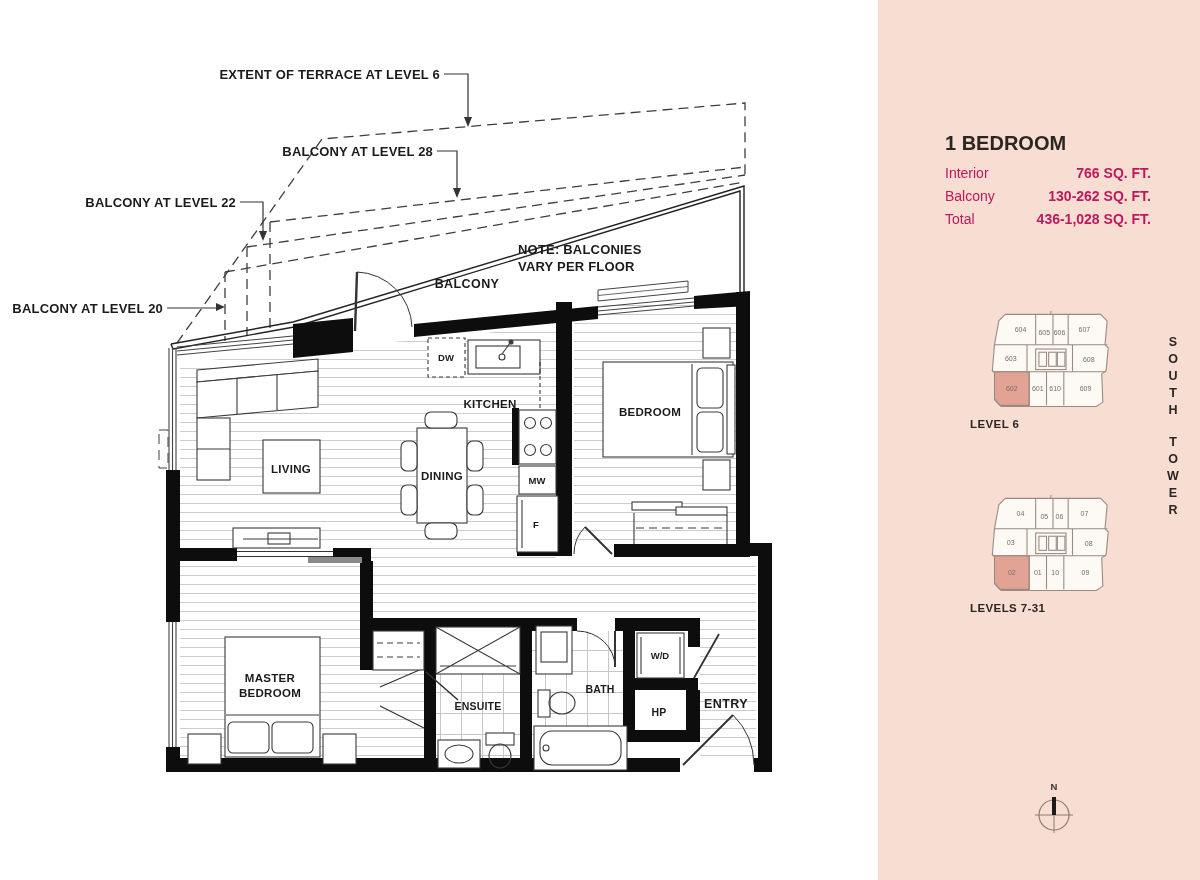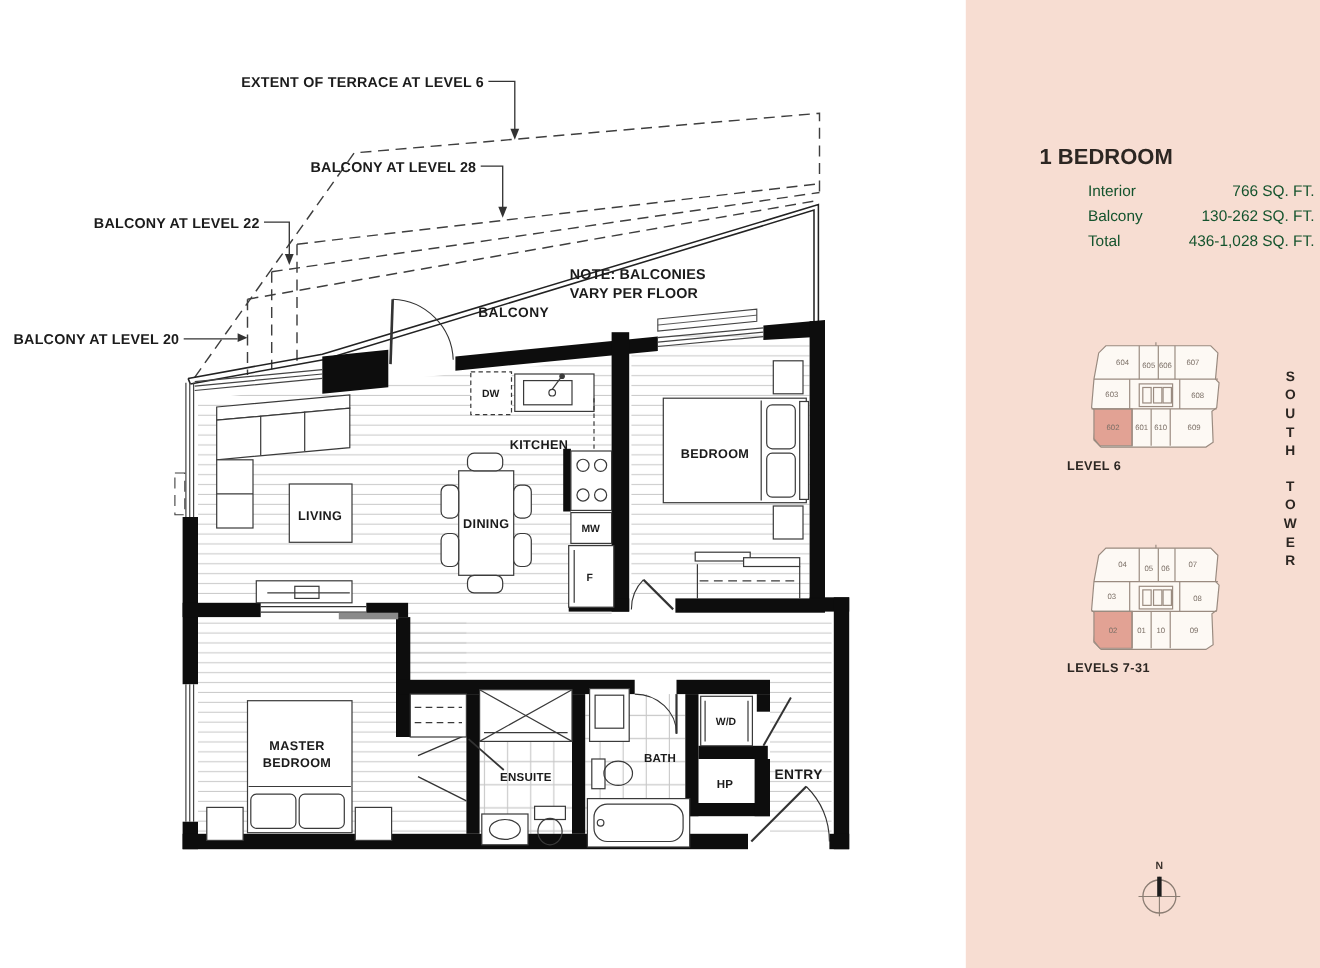--- a/index.html
+++ b/index.html
@@ -4,23 +4,23 @@
 <style>
   html,body{margin:0;padding:0;background:#e9e9e9;}
   .canvas{position:relative;width:1200px;height:880px;background:#ffffff;overflow:hidden;
           font-family:"Liberation Sans",sans-serif;}
   .plan-svg{position:absolute;left:0;top:0;}
   
   .sidebar{position:absolute;left:878px;top:0;width:322px;height:880px;background:#f7ddd2;}
   .plan-title{position:absolute;left:67px;top:78px;font-size:34px;font-weight:700;
               color:#231d1a;letter-spacing:.5px;}
   .plan-sub{position:absolute;left:67px;top:132px;font-size:20px;font-weight:700;color:#2c2622;}
-  .stats{position:absolute;left:67px;top:165px;width:206px;font-size:14px;color:#14532d;margin-left:44px;}
+  .stats{position:absolute;left:67px;top:165px;width:206px;font-size:14px;color:#be185d;}
   .stats .row{display:flex;justify-content:space-between;margin-bottom:7px;}
-  .stats .v{font-weight:400;}
+  .stats .v{font-weight:700;}
   .kp{position:absolute;left:110px;width:130px;}
   .kp-caption{position:absolute;left:92px;width:166px;text-align:left;font-size:11.5px;
               font-weight:700;color:#2c2622;letter-spacing:.4px;}
   .tower{position:absolute;left:286px;top:334px;width:18px;display:flex;flex-direction:column;
          align-items:center;}
   .tower .lt{font-size:12.5px;font-weight:700;color:#2c2622;line-height:17px;}
   .tower .gap{height:15px;}
   .compass{position:absolute;left:145px;top:779px;}
   .n-label{fill:#3a322c;font-size:9.5px;font-weight:700;font-family:"Liberation Sans",sans-serif;}
   

